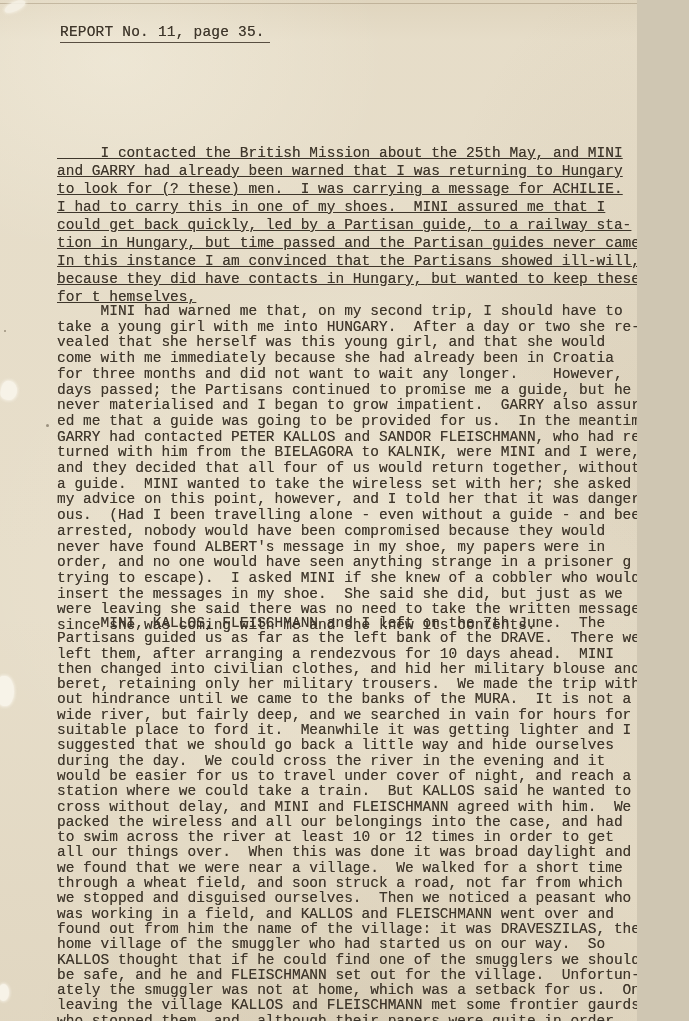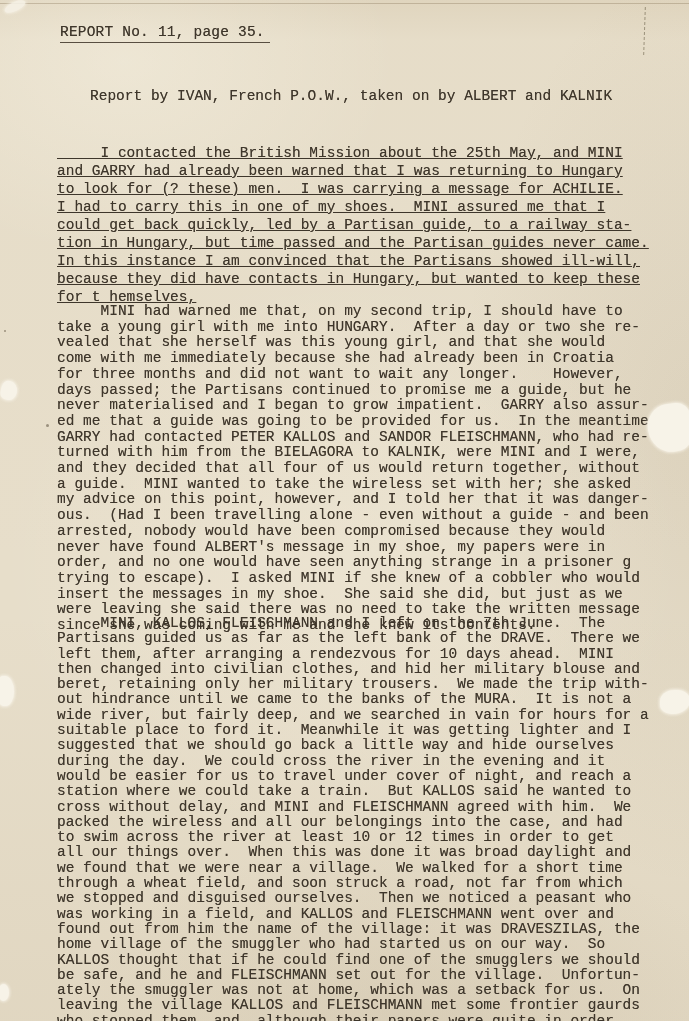--- a/index.html
+++ b/index.html
@@ -2,21 +2,21 @@
 <html><head>
 <meta charset="utf-8">
 <style>
   html, body {
     margin: 0;
     padding: 0;
     background: #cfc6b2;
   }
   .page {
     position: relative;
-    width: 689px;
+    width: 637px;
     height: 1021px;
     overflow: hidden;
     background-color: #e7deca;
     background-image:
       radial-gradient(ellipse 420px 300px at 18% 6%, rgba(255,252,240,0.30), rgba(255,252,240,0) 65%),
       radial-gradient(ellipse 500px 420px at 50% 55%, rgba(255,250,238,0.18), rgba(255,250,238,0) 70%),
       radial-gradient(ellipse 320px 640px at 100% 42%, rgba(135,115,82,0.10), rgba(135,115,82,0) 72%),
       radial-gradient(ellipse 500px 260px at 60% 100%, rgba(140,120,88,0.10), rgba(140,120,88,0) 70%),
       linear-gradient(180deg, rgba(185,165,128,0.16) 0%, rgba(185,165,128,0.02) 4%, rgba(185,165,128,0) 60%, rgba(170,150,115,0.10) 100%);
     font-family: "Liberation Mono", "DejaVu Sans Mono", monospace;
@@ -96,21 +96,20 @@
 <body>
 
 <div class="page">
 
   <div class="scan-line-top"></div>
   <div class="pencil-mark"></div>
 
   <div class="report-label">REPORT No. 11, page 35.</div>
 
   <div class="heading">
-    <div class="h-line1">Report by IVAN, French P.O.W., taken on by ALBERT and KALNIK</div>
   </div>
 
   <div class="para" id="para1">     I contacted the British Mission about the 25th May, and MINI
 and GARRY had already been warned that I was returning to Hungary
 to look for (? these) men.  I was carrying a message for ACHILIE.
 I had to carry this in one of my shoes.  MINI assured me that I
 could get back quickly, led by a Partisan guide, to a railway sta-
 tion in Hungary, but time passed and the Partisan guides never came.
 In this instance I am convinced that the Partisans showed ill-will,
 because they did have contacts in Hungary, but wanted to keep these

